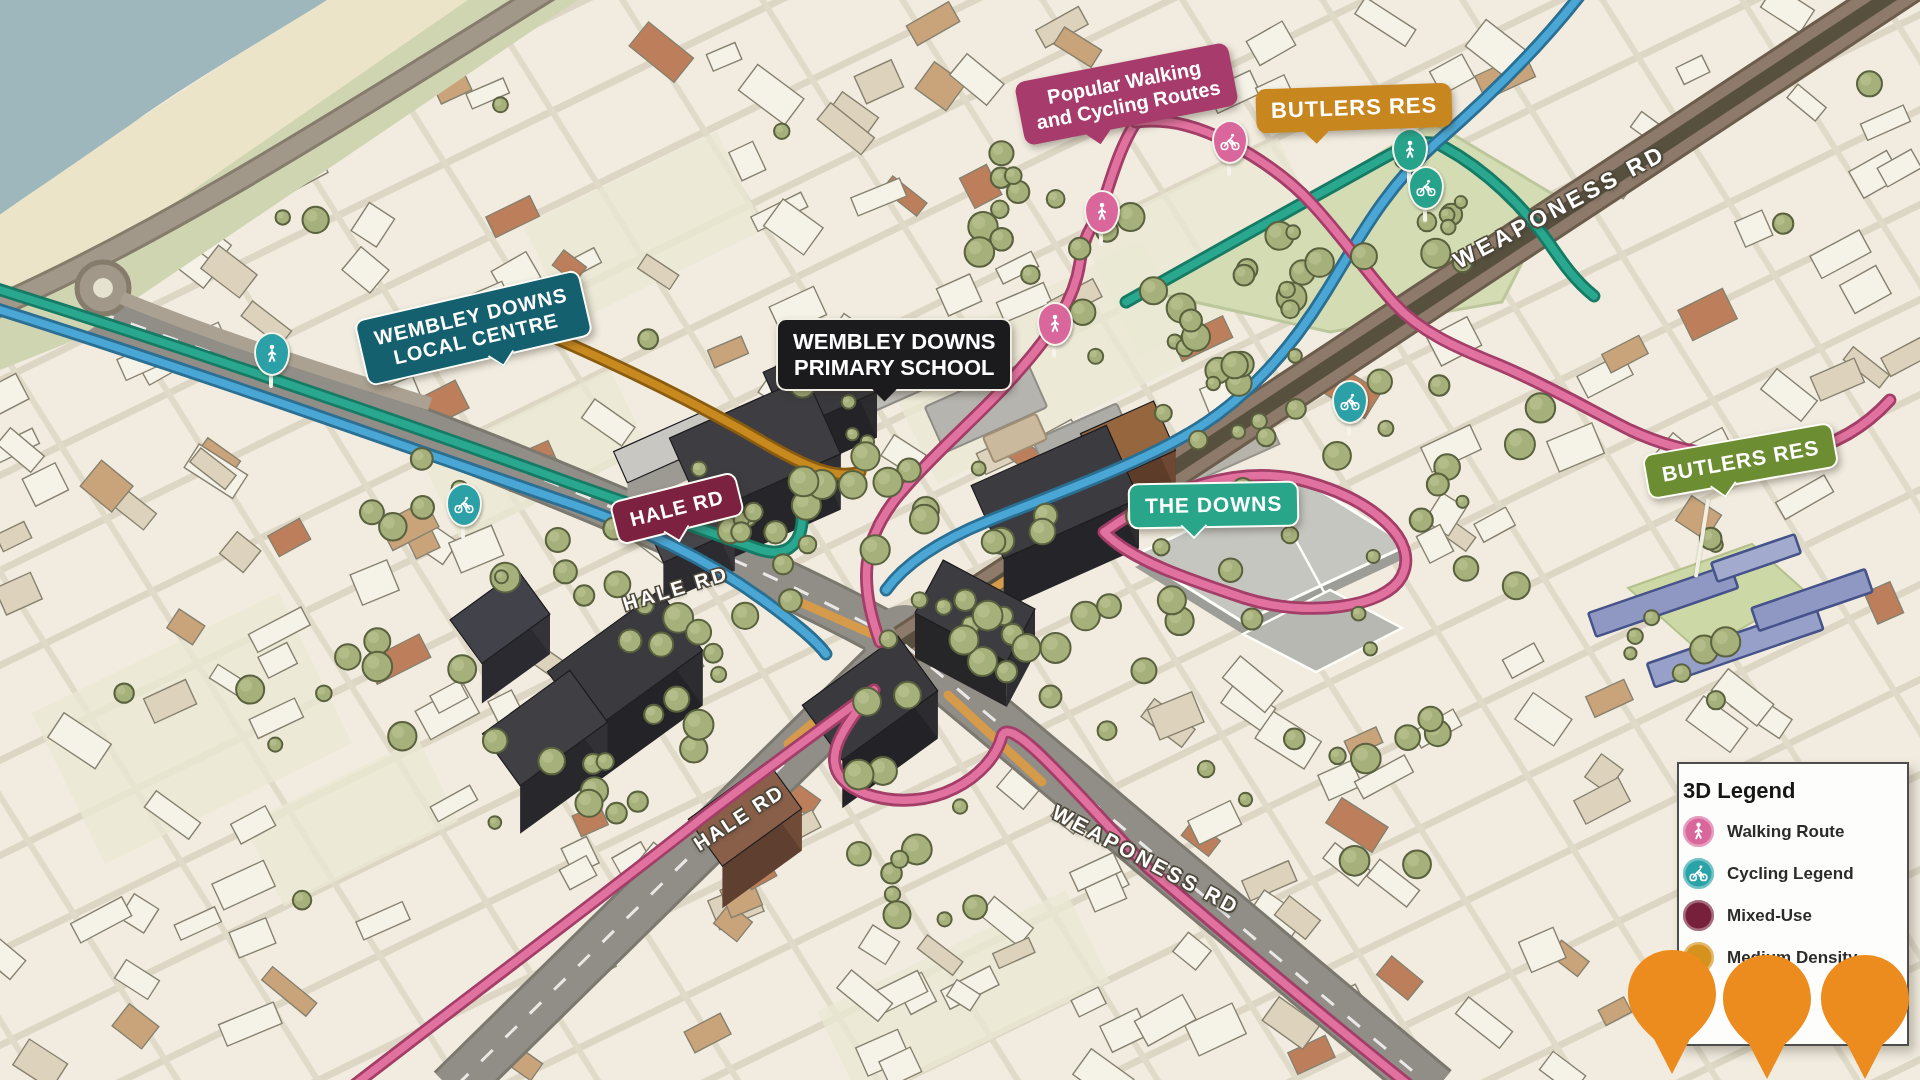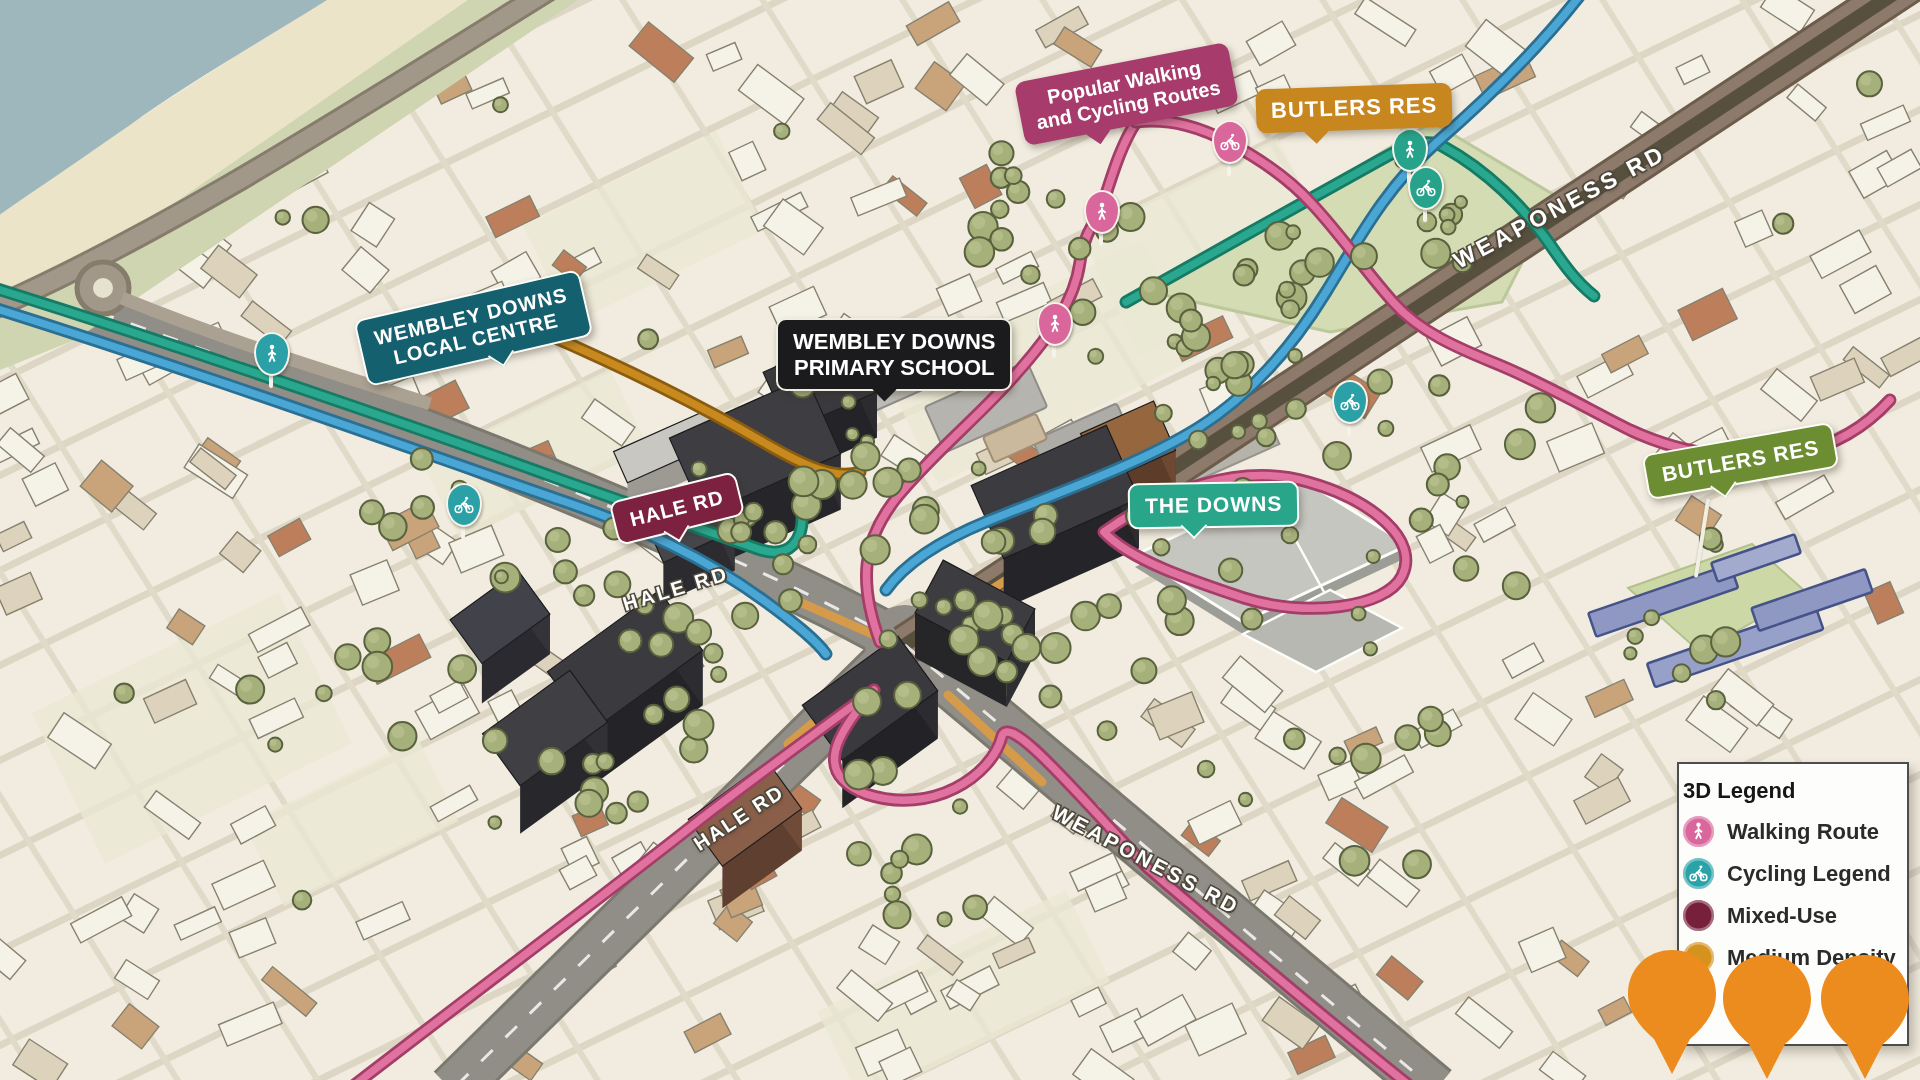--- a/index.html
+++ b/index.html
@@ -30,21 +30,21 @@
       text-shadow:-1.5px -1.5px 0 #4e483a,1.5px -1.5px 0 #4e483a,-1.5px 1.5px 0 #4e483a,1.5px 1.5px 0 #4e483a,0 2px 4px rgba(0,0,0,.35);}
 
   
   .legend{position:absolute;z-index:8;left:1652px;top:762px;width:232px;height:284px;background:#fdfdfb;
           border:2px solid #4d4d4d;box-shadow:5px 6px 10px rgba(60,55,40,.3);padding:14px 4px;box-sizing:border-box;margin-left:25px;}
   .legend-title{font-size:22px;font-weight:bold;color:#161616;margin-bottom:12px;}
   .legend-row{display:flex;align-items:center;gap:13px;margin-bottom:11px;}
   .legend-swatch{width:31px;height:31px;border-radius:50%;flex:0 0 31px;display:flex;align-items:center;justify-content:center;
                  box-shadow:inset 0 0 0 2.5px rgba(255,255,255,.35);}
   .legend-swatch svg{width:21px;height:21px;}
-  .legend-label{font-size:22px;font-weight:bold;color:#2b2b2b;white-space:nowrap;}
+  .legend-label{font-size:17px;font-weight:bold;color:#2b2b2b;white-space:nowrap;}
 
   .pins{position:absolute;inset:0;z-index:9;pointer-events:none;}
   .pin{position:absolute;width:96px;height:132px;}
 </style>
 </head>
 <body>
 
 <div class="stage">
 
   <svg class="map" viewBox="0 0 1920 1080">

